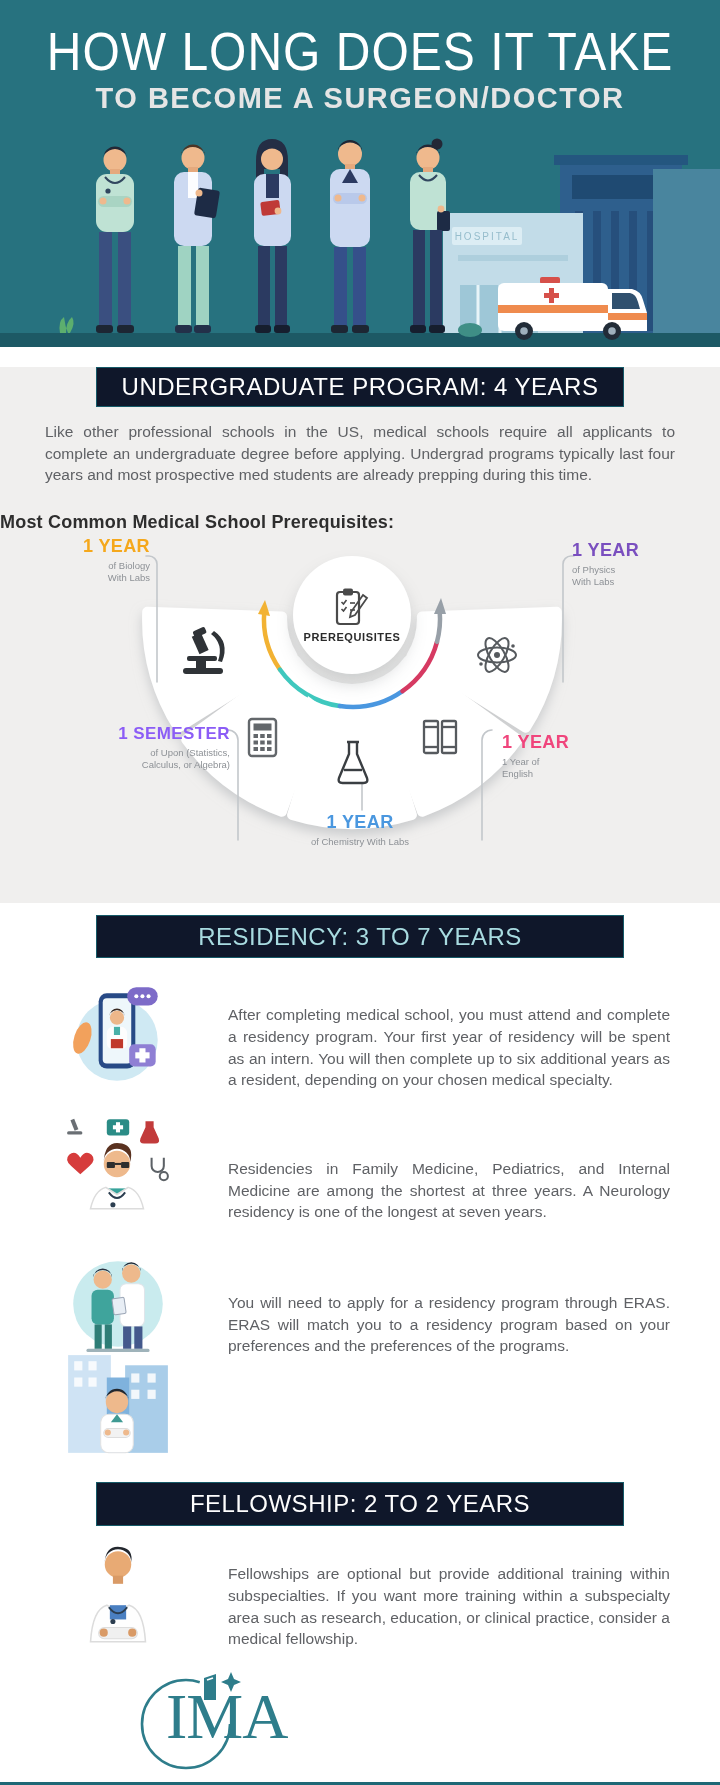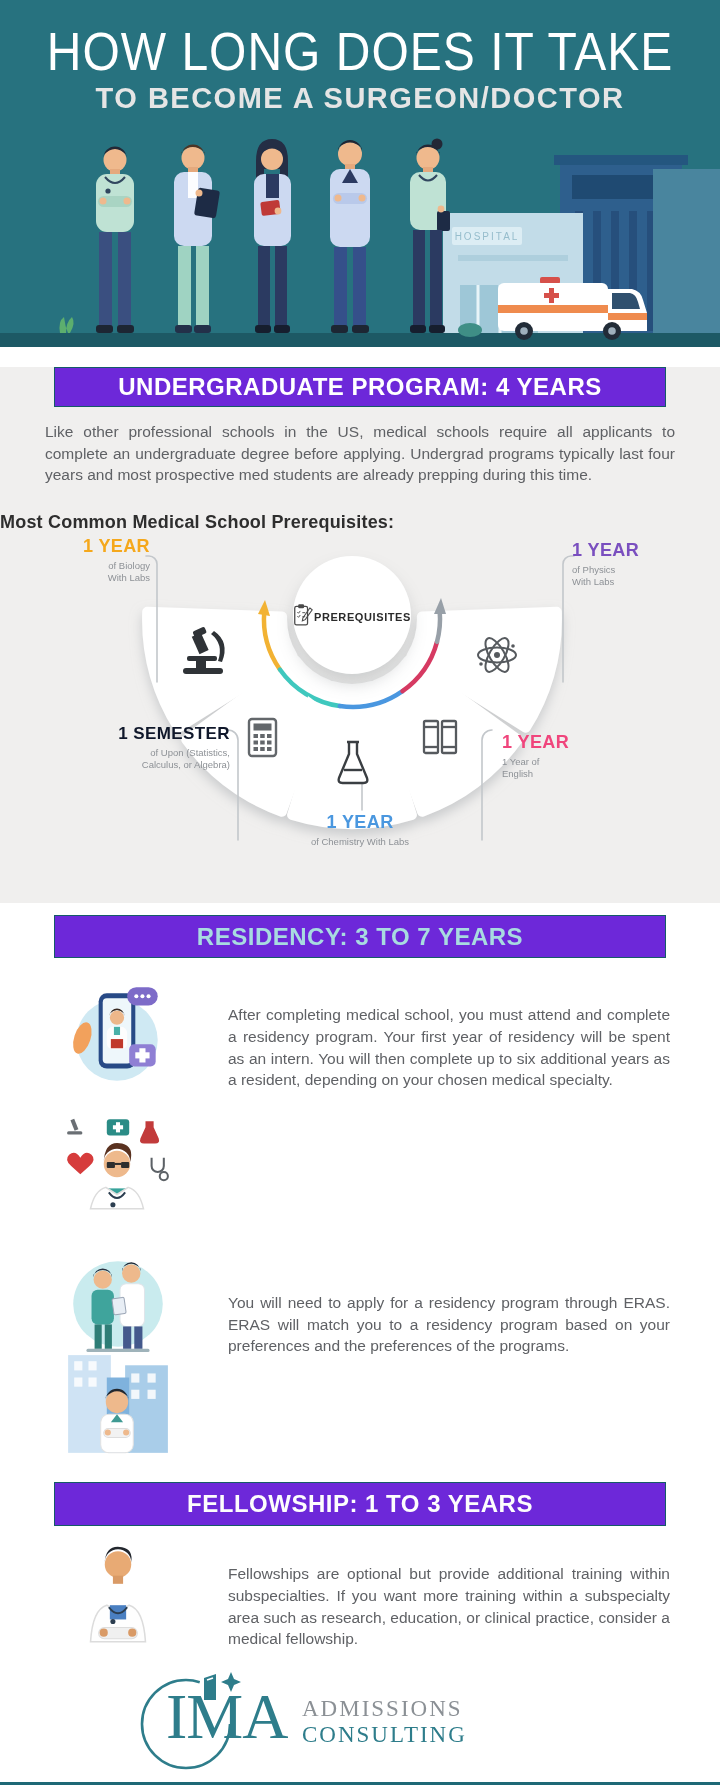--- a/index.html
+++ b/index.html
@@ -10,38 +10,38 @@
   .hero{position:relative;width:720px;height:347px;background:#27727f;overflow:hidden}
   .hero-title1{position:absolute;top:24px;width:100%;text-align:center;color:#fff;
                font-size:48px;font-weight:400;letter-spacing:1px;transform:scaleY(1.1)}
   .hero-title2{position:absolute;top:82px;width:100%;text-align:center;color:#e5e5e5;
                font-size:29px;font-weight:700;letter-spacing:1.5px}
   .hero-art{position:absolute;left:0;bottom:0}
 
   
   .section-gray{width:720px;height:536px;background:#f0efee}
   .section-white{width:720px;background:#fff}
-  .banner{width:612px;margin:0 auto;background:#6d28d9;border:1px solid #155a68;
-          text-align:center;font-weight:700;font-size:24px;letter-spacing:.5px;
+  .banner{width:528px;margin:0 auto;background:#0f172a;border:1px solid #155a68;
+          text-align:center;font-weight:400;font-size:24px;letter-spacing:.5px;
           display:flex;align-items:center;justify-content:center}
   .banner-undergrad{height:40px;margin-top:20px;color:#ffffff}
   .banner-residency{height:43px;margin-top:12px;color:#a8dbe0}
   .banner-fellowship{height:44px;margin-top:21px;color:#fdfdfd}
 
   .body-par{color:#5f6165;font-size:15.5px;line-height:1.4;text-align:justify}
   .undergrad-par{margin:14px 45px 0 45px}
   .prereq-heading{margin-top:26px;height:22px;text-align:left;font-size:18px;
                   font-weight:700;color:#2e2e2e;letter-spacing:.2px}
 
   
   .diagram{position:relative;width:720px;height:330px}
   .diagram-svg{position:absolute;left:0;top:0}
   .center-circle{position:absolute;left:293px;top:22px;width:118px;height:118px;border-radius:50%;
                  background:#fff;box-shadow:0 10px 16px rgba(120,125,130,.28);
-                 display:flex;align-items:center;justify-content:center;z-index:2}
+                 display:flex;flex-direction:column;align-items:center;justify-content:center;z-index:2}
   .center-label{margin-top:4px;font-size:11px;font-weight:700;letter-spacing:.6px;color:#2b2b2b}
   .plabel{position:absolute;z-index:3}
   .plabel .dur{font-size:18px;font-weight:700;letter-spacing:.4px}
   .plabel .det{margin-top:3px;font-size:9.5px;line-height:1.3;color:#8d9196}
   .pl-biology{left:52px;top:2px;width:98px;text-align:right}
   .pl-physics{left:572px;top:6px;width:110px;text-align:left}
   .pl-math{left:58px;top:190px;width:172px;text-align:right}
   .pl-math .dur{font-size:17px}
   .pl-english{left:502px;top:198px;width:140px}
   .pl-chemistry{left:260px;top:278px;width:200px;text-align:center}
@@ -296,21 +296,21 @@
 
     <div class="plabel pl-biology">
       <div class="dur" style="color: rgb(245, 168, 28);">1 YEAR</div>
       <div class="det"><span>of Biology</span><br><span>With Labs</span></div>
     </div>
     <div class="plabel pl-physics">
       <div class="dur" style="color: rgb(122, 79, 191);">1 YEAR</div>
       <div class="det"><span>of Physics</span><br><span>With Labs</span></div>
     </div>
     <div class="plabel pl-math">
-      <div class="dur" style="color: #0f172a;">1 SEMESTER</div>
+      <div class="dur" style="color: #8b5cf6;">1 SEMESTER</div>
       <div class="det"><span>of Upon (Statistics,</span><br><span>Calculus, or Algebra)</span></div>
     </div>
     <div class="plabel pl-english">
       <div class="dur" style="color: rgb(240, 69, 124);">1 YEAR</div>
       <div class="det"><span>1 Year of</span><br><span>English</span></div>
     </div>
     <div class="plabel pl-chemistry">
       <div class="dur" style="color: rgb(74, 151, 223);">1 YEAR</div>
       <div class="det"><span>of Chemistry With Labs</span></div>
     </div>
@@ -364,20 +364,21 @@
         <path d="M41,50 a13,13 0 0 1 26,0 q4,-15 -8,-18 q-17,-4 -18,18 z" fill="#5a3220"></path>
         <rect x="44" y="50" width="8" height="6" rx="1" fill="#2e2e2e"></rect>
           <rect x="58" y="50" width="8" height="6" rx="1" fill="#2e2e2e"></rect>
         <line x1="52" y1="52" x2="58" y2="52" stroke="#2e2e2e" stroke-width="2"></line>
         <rect x="44" y="76" width="20" height="18" fill="#38a39b"></rect>
         <path d="M28,96 q4,-18 15,-21 l11,7 11,-7 q11,3 15,21 z" fill="#fff" stroke="#dcdcdc" stroke-width="1.5"></path>
         <path d="M46,80 q8,11 16,0" fill="none" stroke="#2c3e50" stroke-width="2"></path>
         <circle cx="50" cy="92" r="2.5" fill="#2c3e50"></circle>
       </svg>
     </div>
+    <p class="body-par res-text pt10">Residencies in Family Medicine, Pediatrics, and Internal Medicine are among the shortest at three years. A Neurology residency is one of the longest at seven years.</p>
   </div>
 
   <div class="res-row row3">
     <div class="res-icon">
       <svg width="112" height="112" viewBox="0 0 110 110">
         <ellipse cx="55" cy="58" rx="44" ry="42" fill="#c9ebee"></ellipse>
         <circle cx="40" cy="34" r="9" fill="#eeb98c"></circle>
         <path d="M31,32 a9,9 0 0 1 18,0 v-3 q-9,-9 -18,0 z" fill="#28303f"></path>
         <rect x="29" y="44" width="22" height="34" rx="6" fill="#3fa49c"></rect>
         <rect x="32" y="78" width="7" height="24" fill="#2e7d76"></rect>
@@ -415,21 +416,21 @@
         <rect x="38" y="64" width="32" height="38" rx="8" fill="#fff" stroke="#e2e2e2"></rect>
         <path d="M54,64 l-6,8 h12 z" fill="#3f9a93"></path>
         <rect x="41" y="78" width="26" height="9" rx="4.5" fill="#f2f2f2" stroke="#ddd"></rect>
         <circle cx="45" cy="82" r="3" fill="#eeb98c"></circle>
           <circle cx="63" cy="82" r="3" fill="#eeb98c"></circle>
       </svg>
     </div>
   </div>
 
   <div class="banner banner-fellowship">
-    <span>FELLOWSHIP: 1 TO 3 YEARS</span>
+    <span>FELLOWSHIP: 2 TO 2 YEARS</span>
   </div>
 
   <div class="res-row row5">
     <div class="res-icon">
       <svg width="112" height="112" viewBox="0 0 110 110">
         <circle cx="55" cy="26" r="13" fill="#e8aa74"></circle>
         <path d="M42,24 a13,13 0 0 1 26,0 q2,-13 -9,-15 q-16,-3 -17,15 z" fill="#23272e"></path>
         <rect x="50" y="37" width="10" height="8" fill="#d99a66"></rect>
         <path d="M28,102 q2,-32 16,-36 l11,7 11,-7 q14,4 16,36 z" fill="#fefefe" stroke="#dcdcdc" stroke-width="1.5"></path>
         <rect x="47" y="66" width="16" height="14" fill="#4a7fc1"></rect>
@@ -444,20 +445,16 @@
   </div>
 
   <div class="logo">
     <svg class="logo-mark" width="132" height="108" viewBox="0 0 132 108">
       <circle cx="52" cy="58" r="44" fill="none" stroke="#2e7d8b" stroke-width="2.6" stroke-dasharray="221 55"></circle>
       <path d="M97,6 l3,7 7,3 -7,3 -3,7 -3,-7 -7,-3 7,-3 z" fill="#2e7d8b"></path>
       <path d="M70,12 l12,-4 v26 h-12 z" fill="#2e7d8b"></path>
       <line x1="73" y1="14" x2="79" y2="12" stroke="#ffffff" stroke-width="1.5"></line>
     </svg>
     <div class="logo-ima">IMA</div>
-    <div class="logo-words">
-      <div class="logo-w1">ADMISSIONS</div>
-      <div class="logo-w2">CONSULTING</div>
-    </div>
   </div>
 
   <div class="footer-bar"></div>
 </div>
 
 </body></html>

